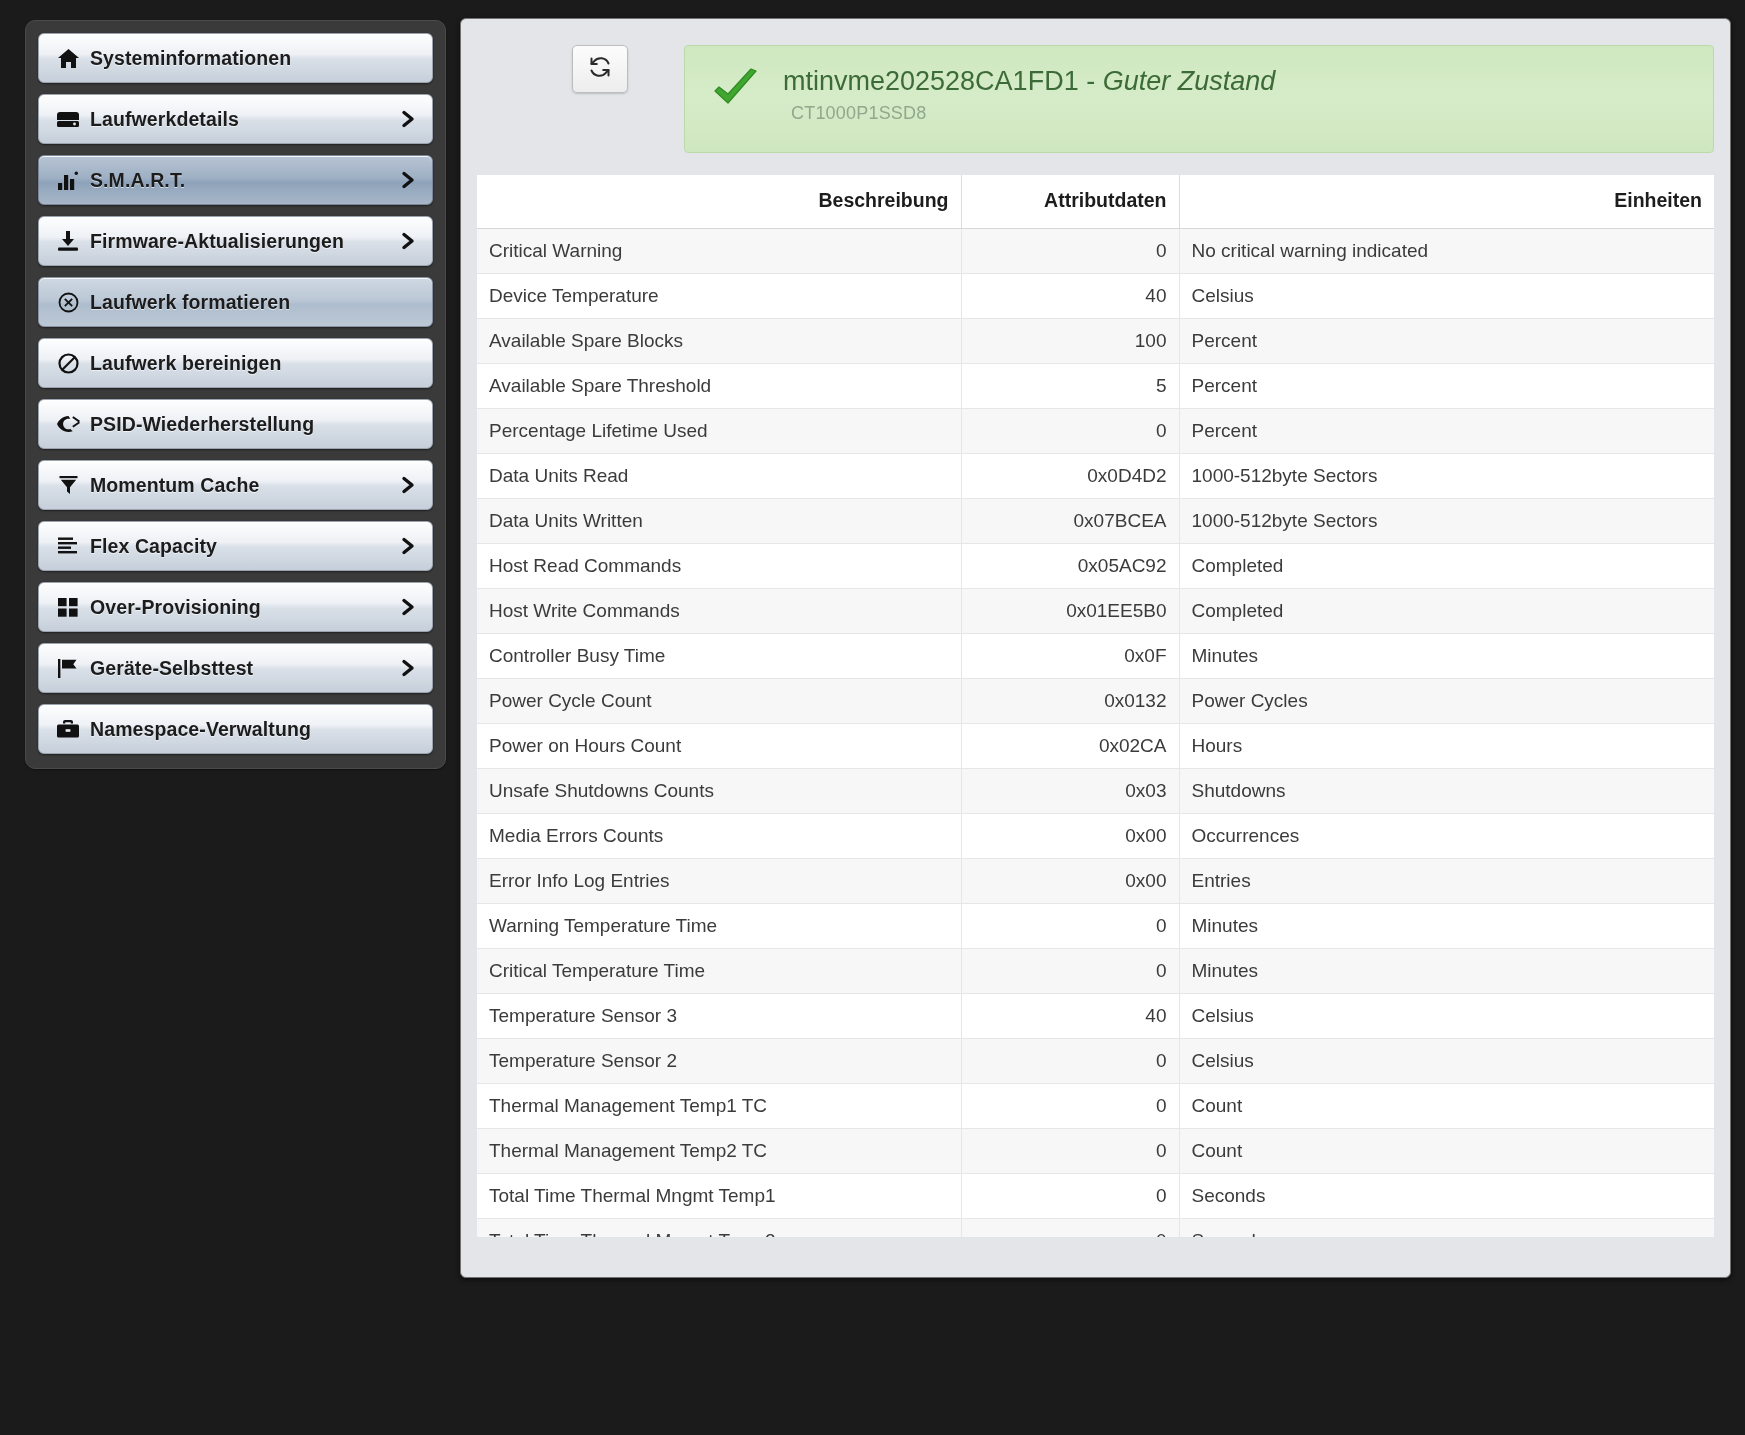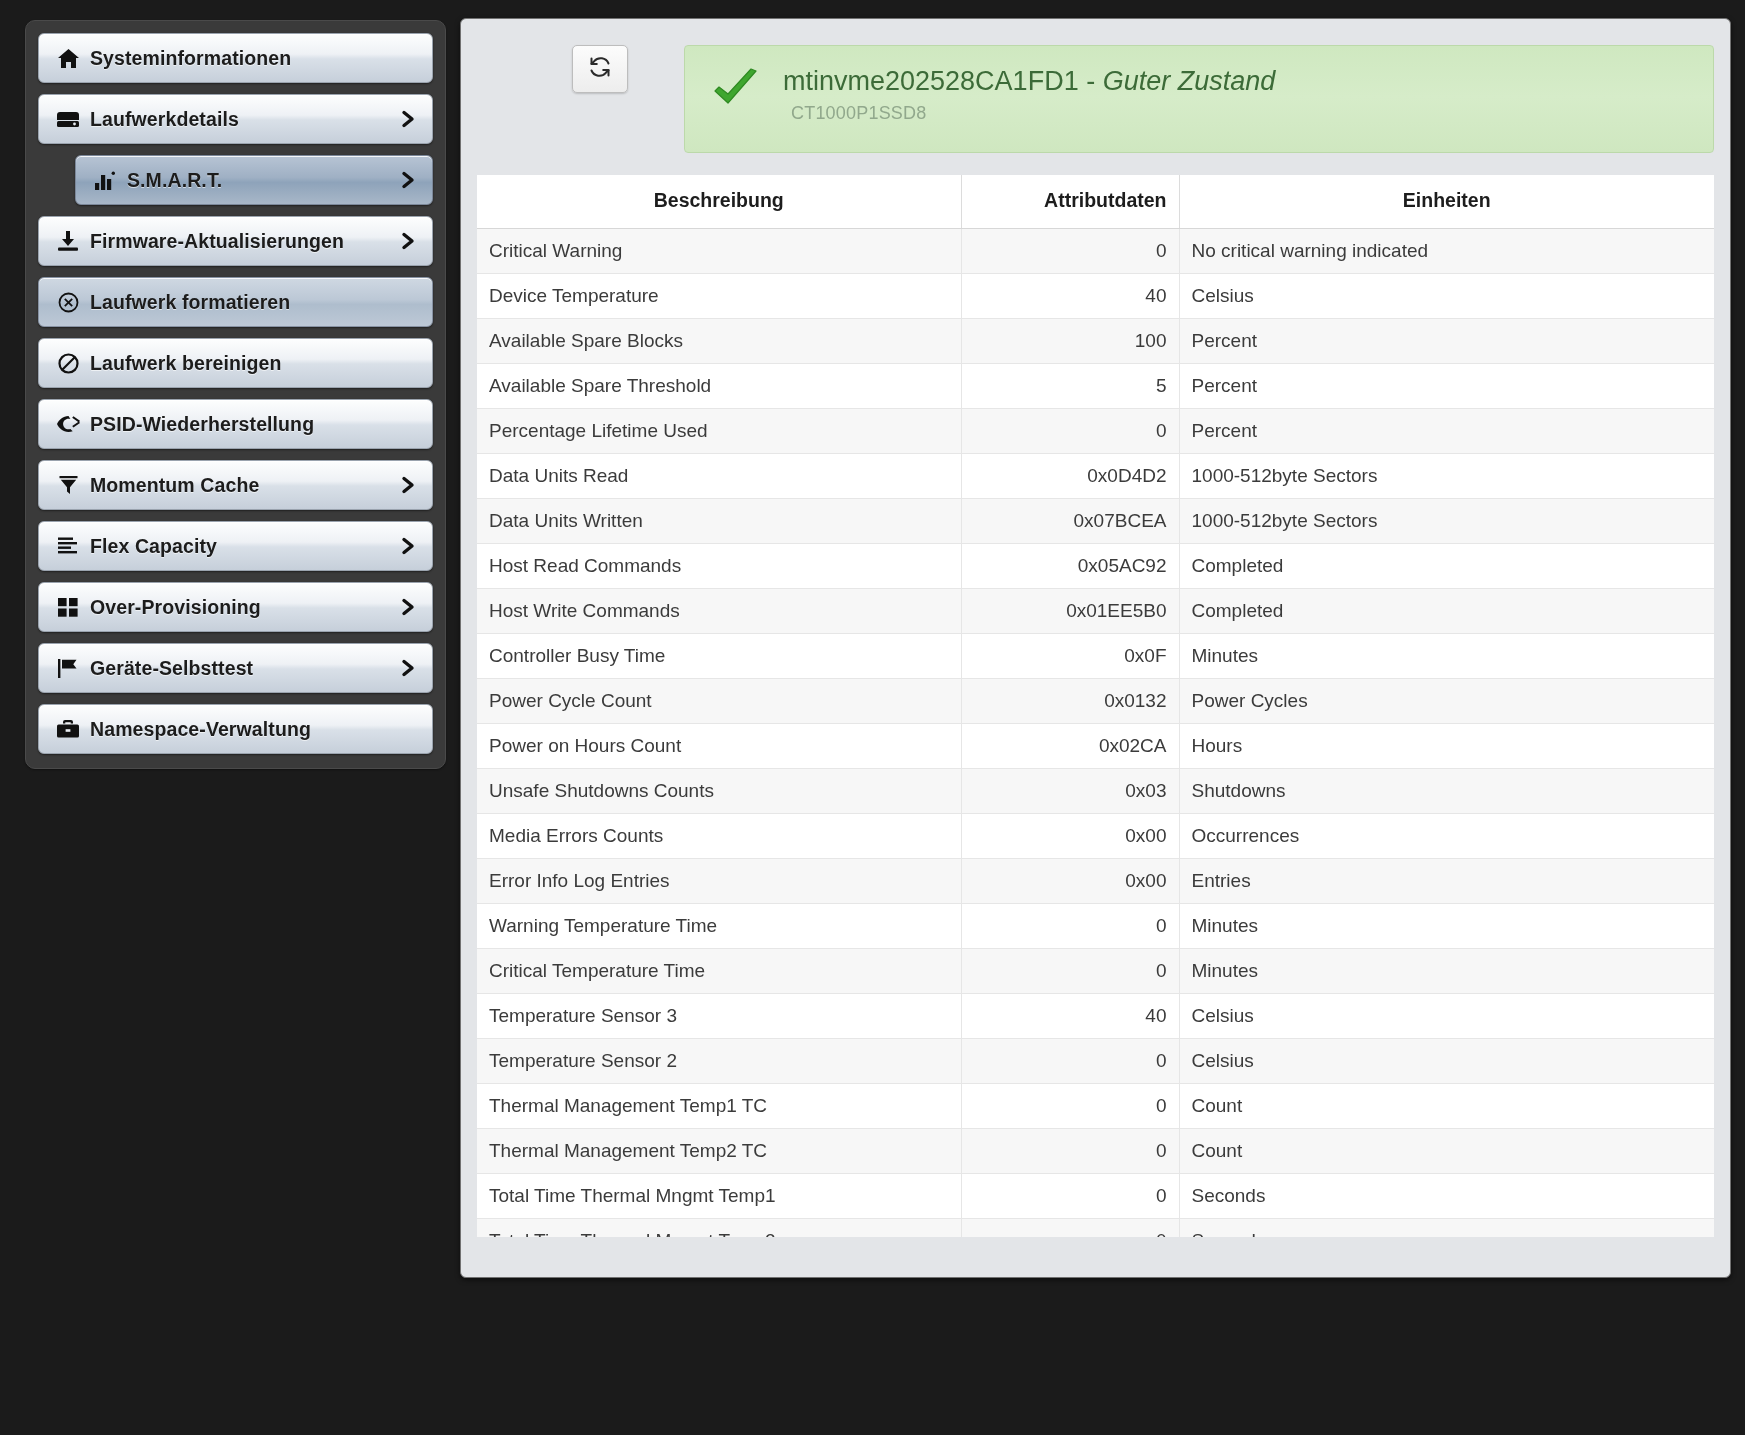--- a/index.html
+++ b/index.html
@@ -44,21 +44,20 @@
     border: 1px solid #9aa3ae;
     background: linear-gradient(to bottom, #fdfefe 0%, #eef1f5 42%, #d9e0e8 52%, #c6cfda 100%);
     box-shadow: inset 0 1px 0 rgba(255,255,255,.85), 0 1px 2px rgba(0,0,0,.45);
     cursor: pointer;
     user-select: none;
   }
   .nav-item:last-child { margin-bottom: 0; }
   .nav-item.selected {
     background: linear-gradient(to bottom, #b7c4d4 0%, #9fb0c4 45%, #8ea3ba 55%, #a8b7c8 100%);
     border-color: #7b8799;
-    margin-left: 37px;
   }
   .nav-item.selected-soft {
     background: linear-gradient(to bottom, #cfd8e2 0%, #bcc8d6 45%, #aebdcd 55%, #bdc8d6 100%);
     border-color: #8792a3;
   }
   .nav-ico {
     flex: 0 0 auto;
     width: 26px;
     height: 22px;
     margin-right: 9px;
@@ -172,21 +171,21 @@
   table.smart col.c-units { width: auto; }
 
   table.smart thead th {
     background: #fff;
     font-size: 19.5px;
     font-weight: bold;
     color: #1d1d1d;
     padding: 14px 12px 16px 12px;
     border-bottom: 1px solid #d7d7d7;
     border-right: 1px solid #dcdcdc;
-    text-align: center;
+    text-align: right;
     white-space: nowrap;
   }
   table.smart thead th.num { text-align: right; }
   table.smart thead th:last-child { border-right: none; margin-left: 48px; }
 
   table.smart tbody td {
     padding: 11px 12px;
     border-bottom: 1px solid #e6e6e6;
     border-right: 1px solid #e6e6e6;
     color: #3b3b3b;

